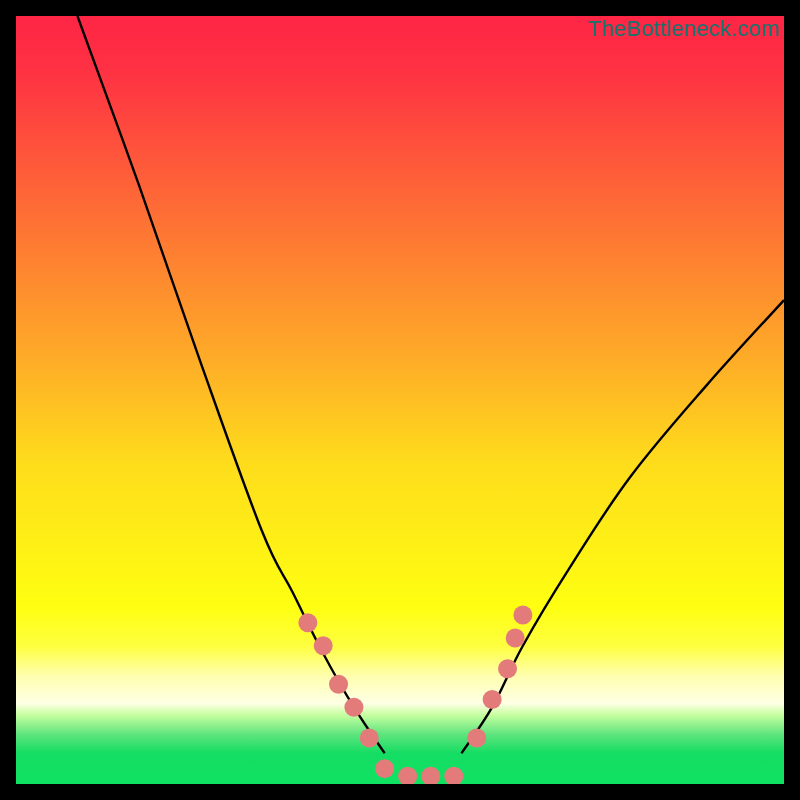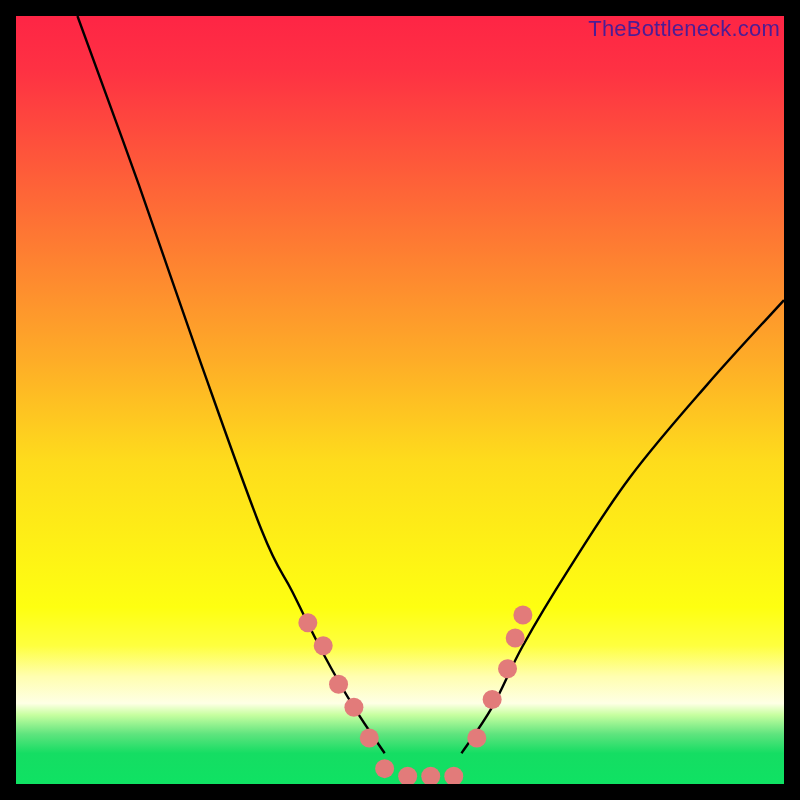--- a/index.html
+++ b/index.html
@@ -31,21 +31,21 @@
     width: 768px;
     height: 768px;
     display: block;
   }
   .watermark {
     position: absolute;
     top: 16px;
     right: 20px;
     font-family: Arial, Helvetica, sans-serif;
     font-size: 22px;
-    color: #4c1d95;
+    color: #0f766e;
     z-index: 20;
     user-select: none;
     letter-spacing: 0.2px;
   }
 </style>
 </head>
 <body>
 
 <div class="frame">
   <div class="inner-border"></div>

